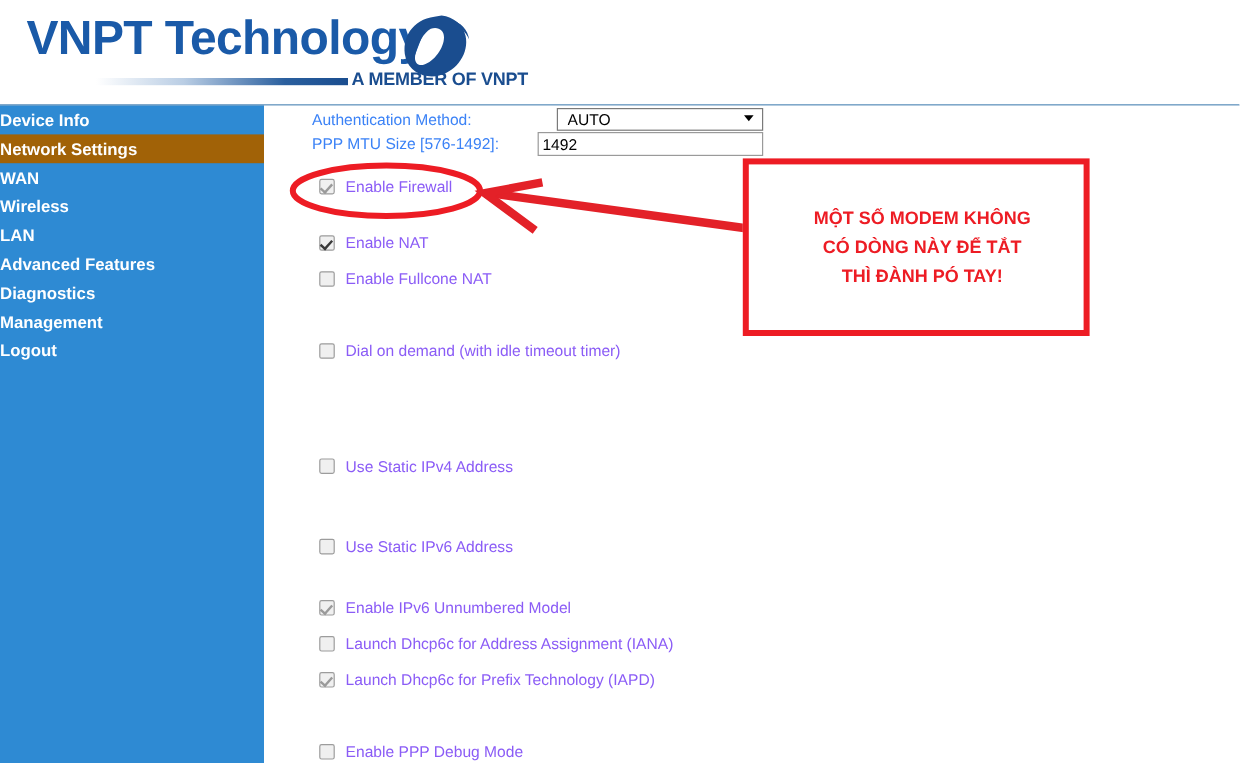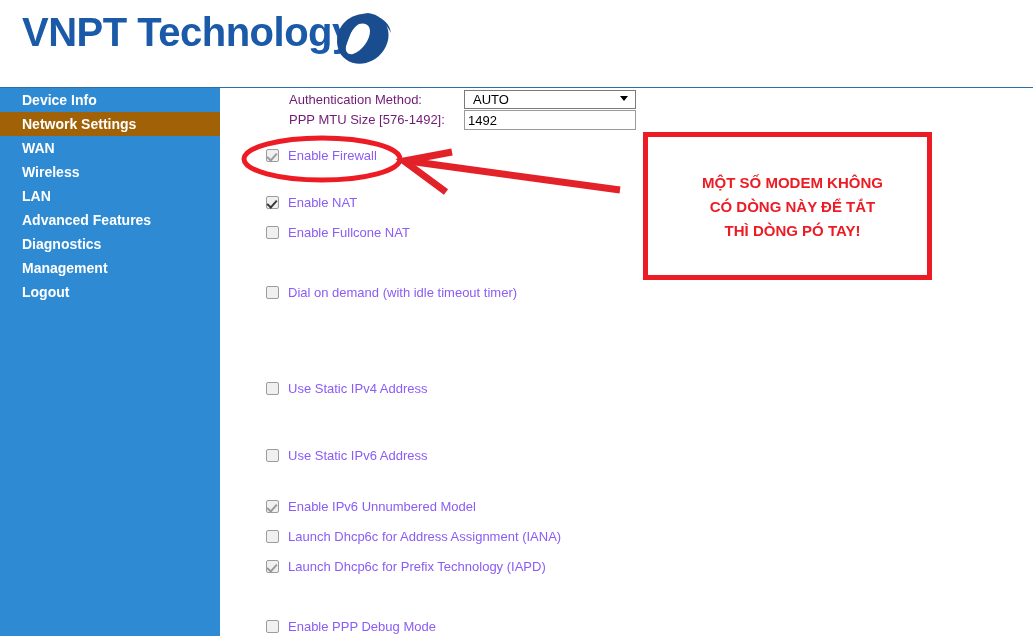--- a/index.html
+++ b/index.html
@@ -90,21 +90,20 @@
     width: 220px;
     height: 548px;
     background: #2e8ad3;
   }
   .nav-item {
     height: 24px;
     line-height: 24px;
     color: #ffffff;
     font-size: 14px;
     font-weight: bold;
-    padding-left: 22px;
     white-space: nowrap;
   }
   .nav-item.sub {
   }
   .nav-item.active {
     background: #a16207;
   }
 
   
   #content {
@@ -118,24 +117,23 @@
 
   .field-row {
     position: absolute;
     height: 20px;
   }
   .field-label {
     position: absolute;
     left: 0;
     top: 0;
     font-size: 13px;
-    color: #701a75;
+    color: #3b82f6;
     white-space: nowrap;
     line-height: 20px;
-    margin-left: 29px;
   }
   select.ui-select {
     position: absolute;
     left: 204px;
     top: 0;
     width: 172px;
     height: 19px;
     font-family: "Liberation Sans", sans-serif;
     font-size: 13px;
     color: #000000;
@@ -151,23 +149,23 @@
     left: 360px;
     top: 6px;
     width: 0; height: 0;
     border-left: 4px solid transparent;
     border-right: 4px solid transparent;
     border-top: 5px solid #000000;
     pointer-events: none;
   }
   input.ui-text {
     position: absolute;
-    left: 204px;
+    left: 188px;
     top: 0;
-    width: 172px;
+    width: 188px;
     height: 20px;
     font-family: "Liberation Sans", sans-serif;
     font-size: 13px;
     color: #000000;
     background: #ffffff;
     border: 1px solid #9a9a9a;
     padding: 0 3px;
     box-sizing: border-box;
   }
   input.ui-text.wide {
@@ -225,21 +223,20 @@
   }
   #note-box {
     position: absolute;
     left: 619px;
     top: 132px;
     width: 289px;
     height: 148px;
     border: 5px solid #ed1c24;
     background: #ffffff;
     box-sizing: border-box;
-    margin-left: 24px;
   }
   #note-text {
     position: absolute;
     left: 0;
     top: 34px;
     width: 289px;
     text-align: center;
     color: #ed1c24;
     font-size: 15px;
     font-weight: bold;
@@ -251,20 +248,24 @@
 <body>
 
 <div id="header">
   <div id="logo-wrap">
     <div id="logo-text">VNPT Technology</div>
     <svg id="logo-swoosh" viewBox="0 0 64 58">
       <path d="M30 4 C12 6 2 22 6 38 C9 50 22 56 34 53 C49 49 59 34 56 20 C54 11 46 4 36 3 Z
                M27 14 C33 12 38 15 38 21 C38 30 30 41 21 44 C16 45 13 42 14 36 C16 27 21 17 27 14 Z" fill="#1a4d8f" fill-rule="evenodd"></path>
       <path d="M44 7 C52 8 58 15 59 23 C56 16 50 11 44 9 Z" fill="#1a4d8f"></path>
     </svg>
+  </div>
+  <div id="logo-sub-row">
+    <div id="logo-bar"></div>
+    <div id="logo-sub">A MEMBER OF VNPT</div>
   </div>
   <div id="header-rule"></div>
 </div>
 
 <div id="sidebar">
   <div class="nav-item">Device Info</div>
   <div class="nav-item active">Network Settings</div>
   <div class="nav-item sub">WAN</div>
   <div class="nav-item sub">Wireless</div>
   <div class="nav-item sub">LAN</div>
@@ -346,16 +347,16 @@
   <svg width="1033" height="636" style="position:absolute;left:0;top:0;">
     <ellipse cx="322" cy="159" rx="78" ry="21" fill="none" stroke="#ed1c24" stroke-width="5"></ellipse>
     <path d="M408 161 L620 190" fill="none" stroke="#e32128" stroke-width="7" stroke-linecap="butt"></path>
     <path d="M452 152 L404 161 L446 192" fill="none" stroke="#e32128" stroke-width="7" stroke-linecap="butt" stroke-linejoin="miter"></path>
   </svg>
 
   <div id="note-box">
     <div id="note-text">
       <span>MỘT SỐ MODEM KHÔNG</span>
       <span>CÓ DÒNG NÀY ĐỂ TẮT</span>
-      <span>THÌ DÒNG PÓ TAY!</span>
+      <span>THÌ ĐÀNH PÓ TAY!</span>
     </div>
   </div>
 </div>
 
 </body></html>

